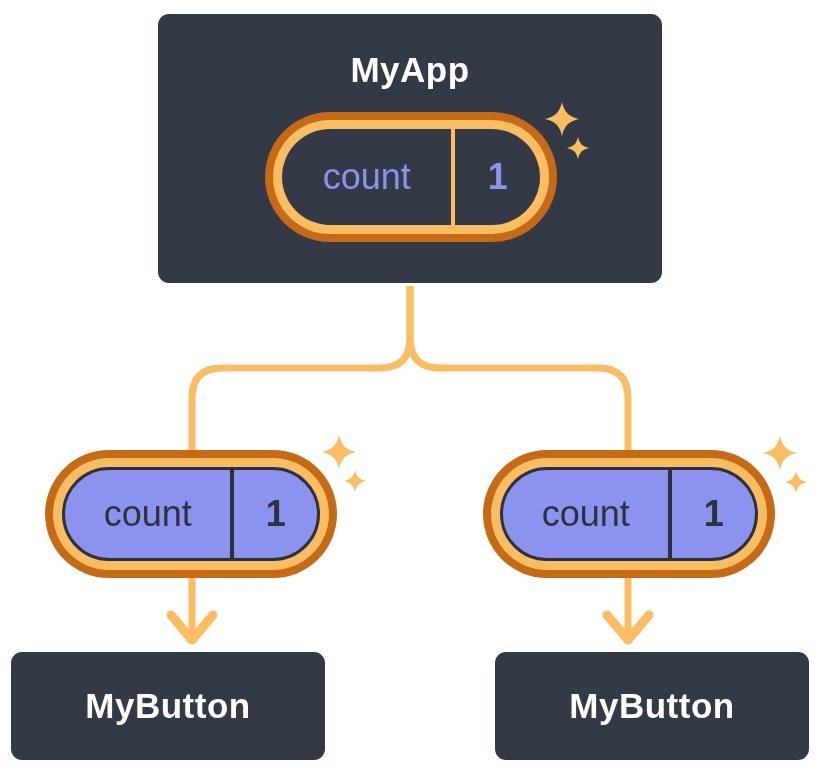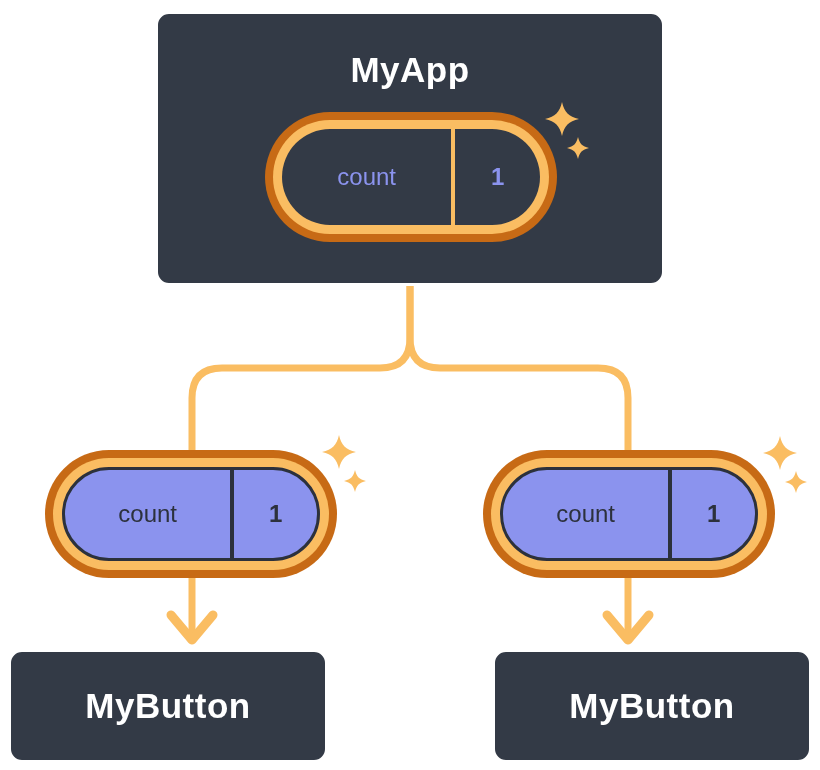--- a/index.html
+++ b/index.html
@@ -81,21 +81,21 @@
     align-items: stretch;
     border-radius: 999px;
     overflow: hidden;
     width: 100%;
     height: 100%;
   }
   .pill-cell {
     display: flex;
     align-items: center;
     justify-content: center;
-    font-size: 24px;
+    font-size: 36px;
   }
   .pill-name { flex: 2; }
   .pill-value { flex: 1; font-weight: bold; }
 
   
   #root-pill { left: 265px; top: 112px; height: 130px; }
   #root-pill .pill-inner { background: var(--slate); }
   #root-pill .pill-cell { color: var(--purple); }
   #root-pill .pill-divider { width: 4px; background: var(--orange_light); }
 

